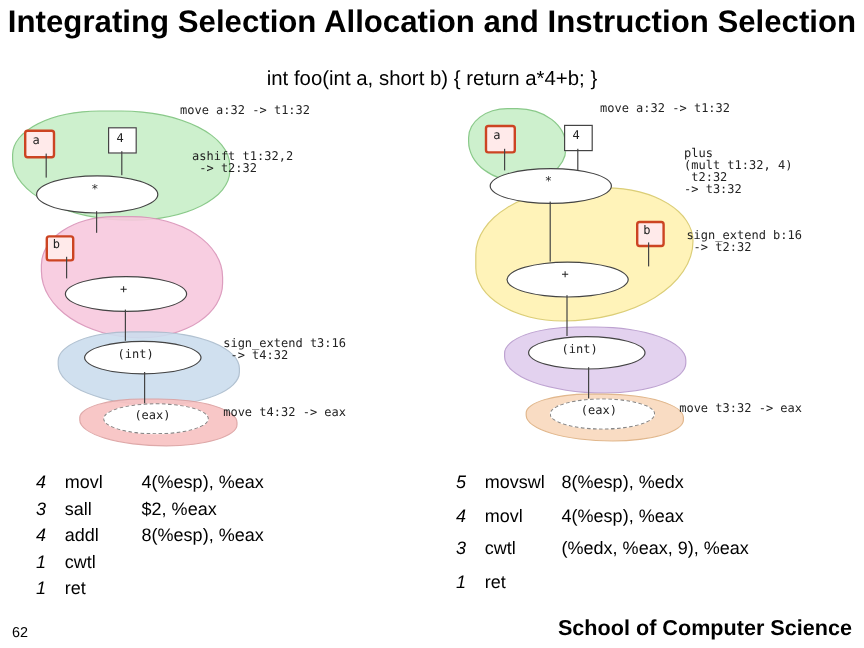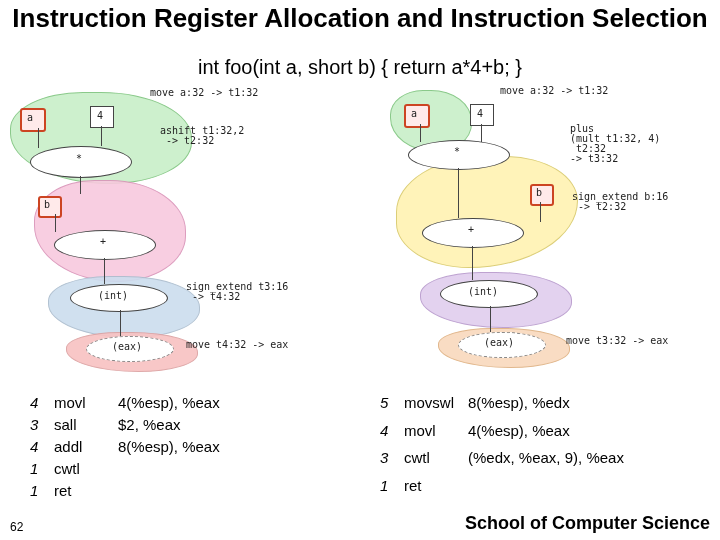--- a/index.html
+++ b/index.html
@@ -23,21 +23,21 @@
     text-align: center;
     padding: 4px 4px 0 4px;
     line-height: 1.15;
   }
   .code-snippet {
     position: absolute;
     top: 56px;
     left: 0;
     width: 720px;
     text-align: center;
-    font-size: 20px;
+    font-size: 17px;
   }
 
   .diagrams {
     position: absolute;
     top: 84px;
     left: 0;
     width: 720px;
     height: 294px;
     display: flex;
   }
@@ -101,21 +101,21 @@
     bottom:24px; right:10px;
     width:90px; height:24px;
   }
   .cmu-logo .word { border-top:3px solid #b00; color:#b00; font-size:10px; font-weight:bold; letter-spacing:1px; padding-top:1px;margin-top:48px;}
 </style>
 </head>
 <body>
 
 <div class="slide">
 
-  <div class="title">Instruction Register Allocation and Instruction Selection</div>
+  <div class="title">Integrating Selection Allocation and Instruction Selection</div>
   <div class="code-snippet">int foo(int a, short b) { return a*4+b; }</div>
 
   <div class="diagrams">
 
     <div class="dg">
 
       <div class="blob gr" style="left:10px;  top:8px;   width:180px; height:90px;"></div>
       <div class="blob pk" style="left:34px;  top:96px;  width:150px; height:100px;"></div>
       <div class="blob cy" style="left:48px;  top:192px; width:150px; height:60px;"></div>
       <div class="blob rd" style="left:66px;  top:248px; width:130px; height:38px;"></div>

